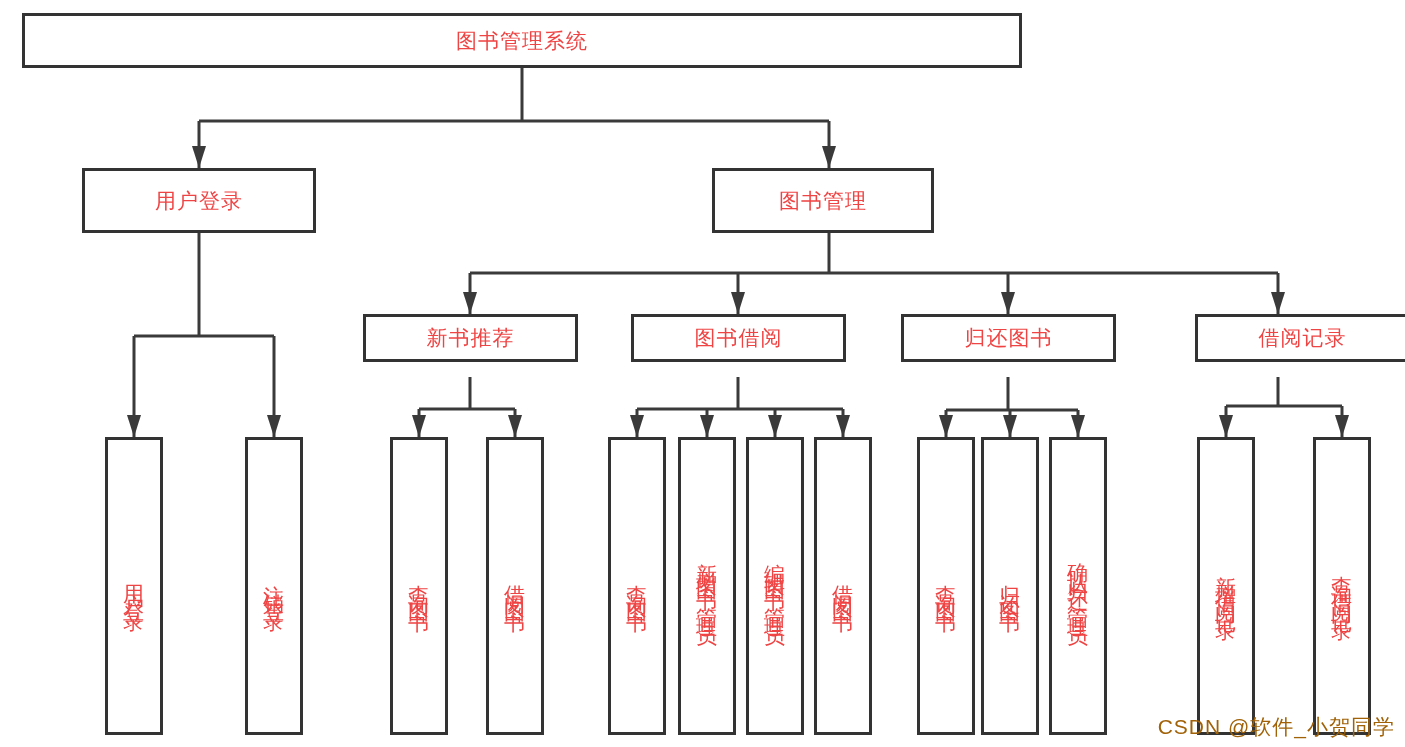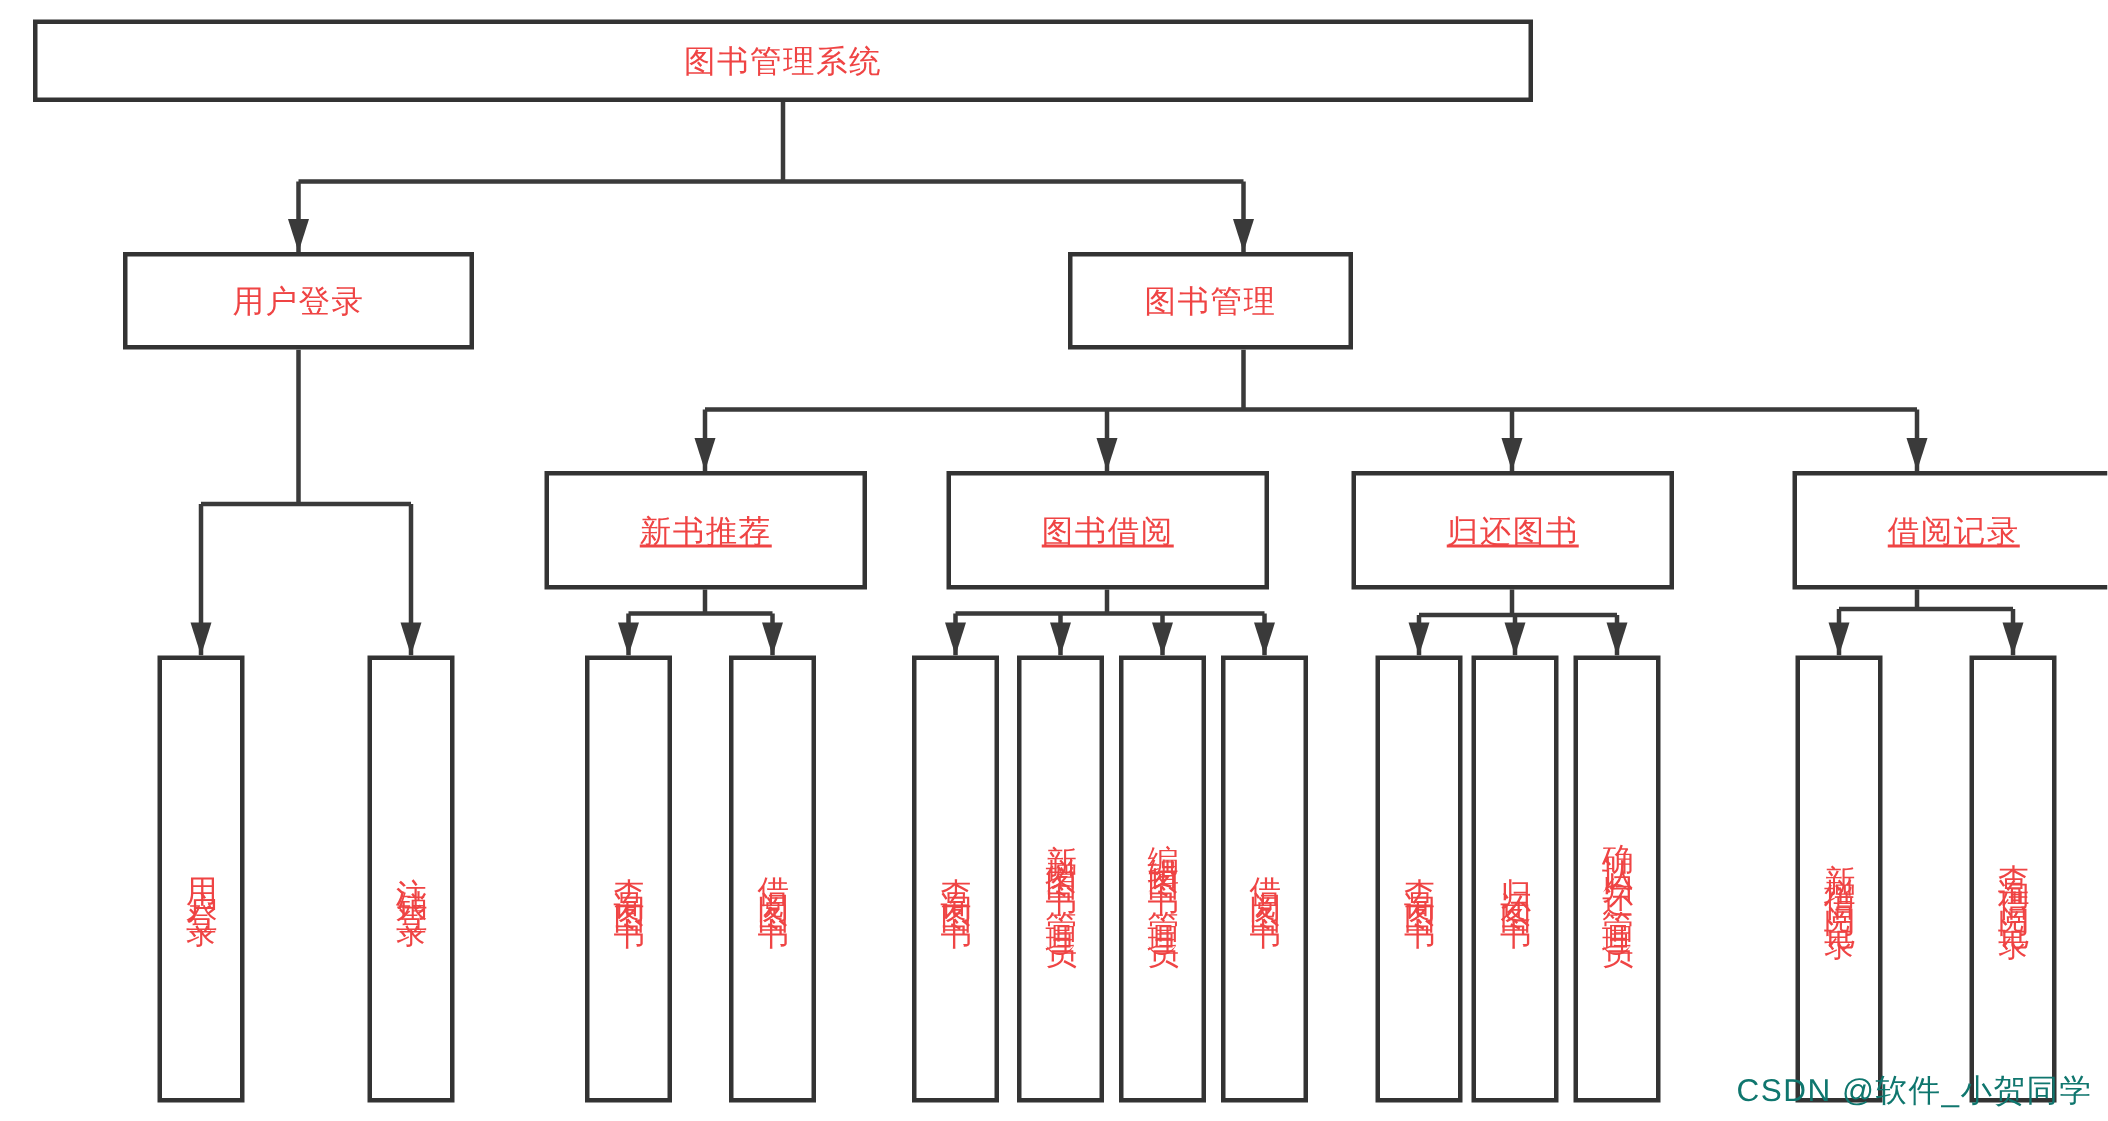--- a/index.html
+++ b/index.html
@@ -35,22 +35,22 @@
   }
   .h-node {
     font-size: 21px;
     letter-spacing: 1px;
   }
   .root {
     left: 22px; top: 13px; width: 1000px; height: 55px;
   }
   .lvl2 { top: 168px; height: 65px; }
   .n-user-login  { left: 82px;  width: 234px; }
-  .n-book-mgmt   { left: 712px; width: 190px; }
-  .lvl3 { top: 314px; height: 79px; width: 215px; text-decoration: underline; }
+  .n-book-mgmt   { left: 712px; width: 222px; }
+  .lvl3 { top: 314px; height: 48px; width: 215px; }
   .n-new-book    { left: 363px; }
   .n-book-borrow { left: 631px; }
   .n-cur-borrow  { left: 901px; }
   .n-borrow-rec  { left: 1171px; margin-left: 24px; }
   .leaf {
     top: 437px;
     width: 58px;
     height: 298px;
   }
   .leaf span {
@@ -72,21 +72,21 @@
   .lf9  { left: 917px; }
   .lf10 { left: 981px; }
   .lf11 { left: 1049px; }
   .lf12 { left: 1197px; }
   .lf13 { left: 1313px; }
   .watermark {
     position: absolute;
     right: 10px;
     bottom: 6px;
     font-size: 21px;
-    color: #0f766e;
+    color: #a16207;
     letter-spacing: 1px;
     pointer-events: none;
   }
 </style>
 </head>
 <body>
 
 <div class="stage">
 
   <svg class="connectors" viewBox="0 0 1405 747" xmlns="http://www.w3.org/2000/svg">

